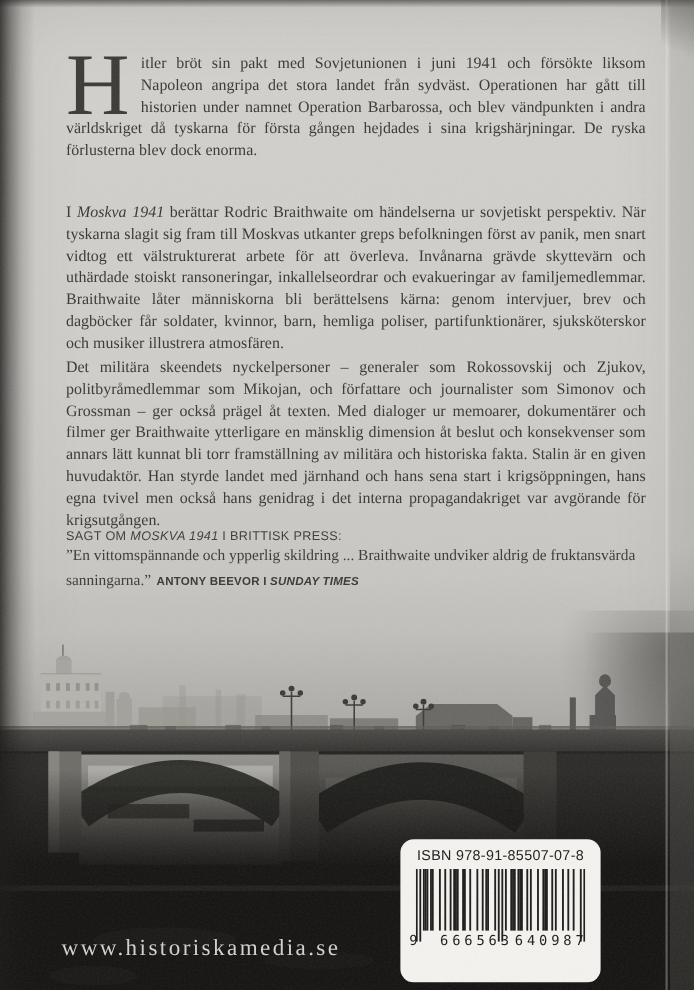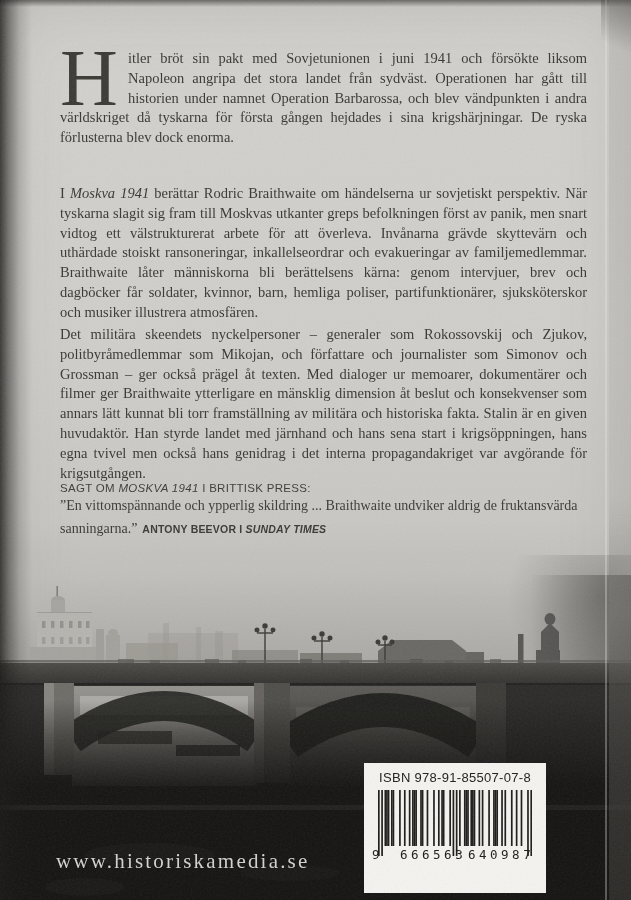--- a/index.html
+++ b/index.html
@@ -18,21 +18,21 @@
   .press-heading{font-family:"Liberation Sans","DejaVu Sans",sans-serif;font-weight:normal;
     font-size:11.5px;letter-spacing:.3px;color:#3f3d38;}
   .quote{margin:0;font-size:14px;line-height:23px;color:#3b3a35;text-align:left;}
   #quote1{margin-top:9px;}
   #quote2{margin-top:0;}
   .attr{font-family:"Liberation Sans","DejaVu Sans",sans-serif;font-weight:bold;
     font-size:10.5px;letter-spacing:.2px;color:#3a3934;margin-left:5px;white-space:nowrap;}
   .attr .pub{font-style:italic;}
   .url{position:absolute;left:56px;top:849px;font-size:21px;letter-spacing:2.2px;
     color:#d3d2ce;text-shadow:0 0 1px rgba(0,0,0,.4);}
-  .barcode{position:absolute;left:364px;top:763px;width:182px;height:130px;background:#f4f3f0;}
+  .barcode{position:absolute;left:364px;top:763px;width:182px;height:130px;background:#f4f3f0;border-radius:12px;}
   .isbn{font-family:"Liberation Sans","DejaVu Sans",sans-serif;font-size:13px;color:#21201e;
     text-align:center;margin-top:7px;letter-spacing:.3px;}
   #barcode-bars{position:absolute;left:14px;top:27px;}
   .digits span{position:absolute;top:84px;font-family:"DejaVu Sans Mono","Liberation Mono",monospace;
     font-size:12.5px;letter-spacing:3.5px;color:#1c1b19;}
   .d0{left:8px;} .d1{left:36px;} .d2{left:104px;}
   .overlay{position:absolute;pointer-events:none;}
   .spine{left:0;top:0;width:32px;height:900px;
     background:linear-gradient(90deg,rgba(25,24,22,.8) 0%,rgba(25,24,22,.45) 28%,rgba(25,24,22,.15) 62%,rgba(25,24,22,0) 100%);}
   .top-edge{left:0;top:0;width:631px;height:7px;

